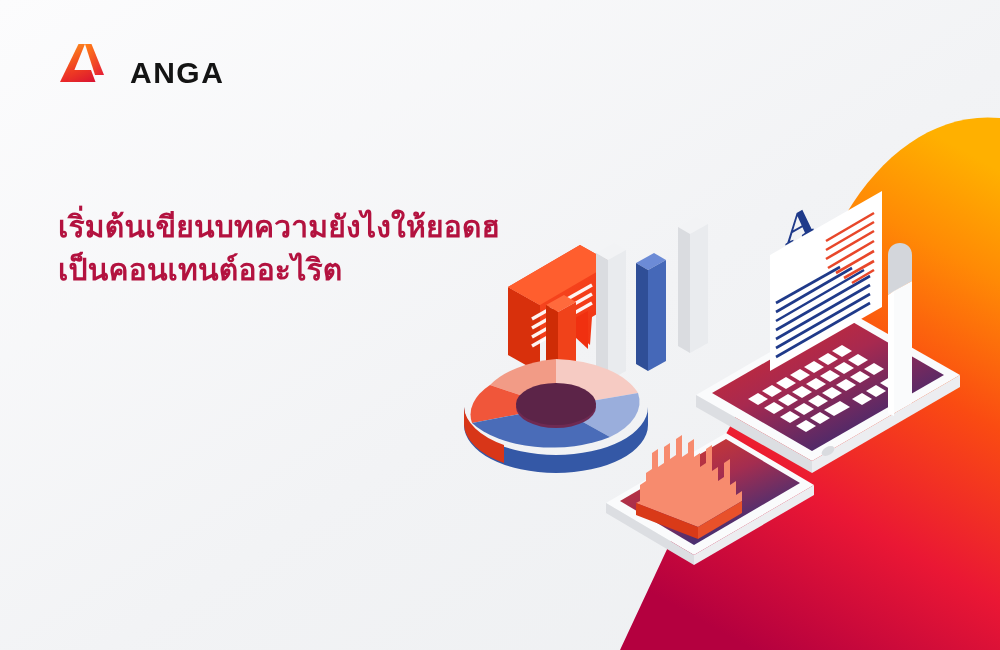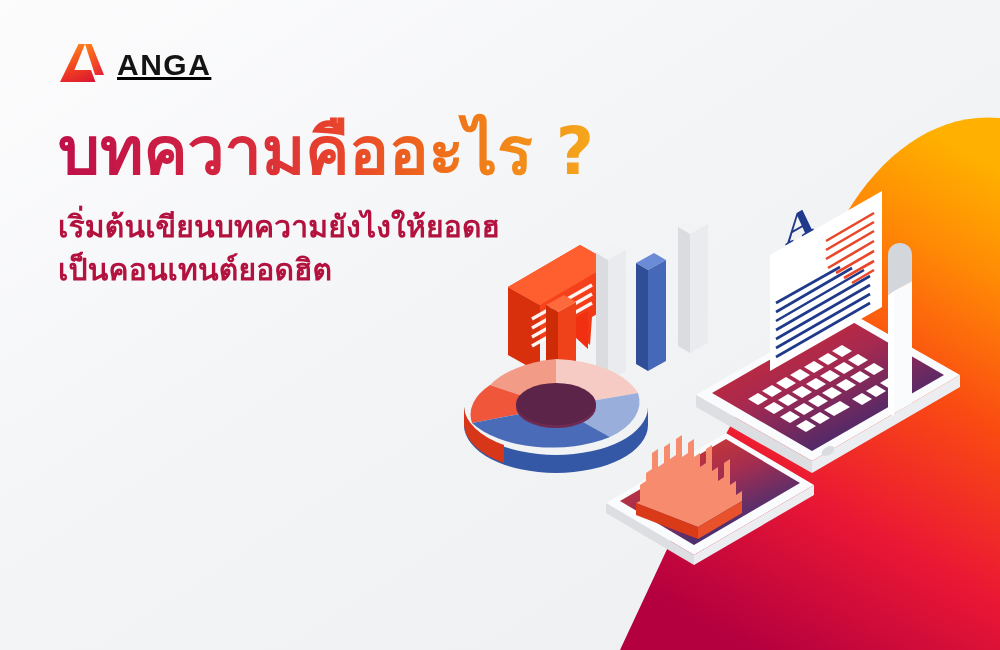--- a/index.html
+++ b/index.html
@@ -16,21 +16,21 @@
     background:linear-gradient(135deg,#fbfbfc 0%, #f2f3f5 45%, #eef0f2 100%);
   }
   
   .blob-wrap{
     position:absolute; inset:0;
     pointer-events:none;
   }
   
   .logo{
     position:absolute; left:58px; top:42px;
-    display:flex; align-items:center; gap:11px;text-decoration:underline;
+    display:flex; align-items:flex-end; gap:24px;
   }
   .logo-mark{ width:48px; height:46px; display:block; }
   .logo-word{
     font-size:30px; font-weight:700; letter-spacing:1.5px;
     color:#141414; line-height:1;
     font-family:"Liberation Sans", sans-serif;
   }
   
   .headline{
     position:absolute; left:58px; top:108px;
@@ -108,38 +108,24 @@
 
       <path d="M27 2 L33.5 2 L46 33 L37 33 Z" fill="url(#mk2)"></path>
 
       <path d="M14 28 L33 28 L37.5 40 L9.5 40 Z" fill="url(#mk3)"></path>
 
       <path d="M22.5 22 L29.5 22 L31.5 28 L20 28 Z" fill="#FFFFFF" opacity="0.0"></path>
     </svg>
     <span class="logo-word">ANGA</span>
   </div>
 
-  <div class="headline">
-    <svg width="640" height="90" viewBox="0 0 640 90">
-      <defs>
-        <linearGradient id="hgrad" x1="0" y1="0" x2="1" y2="0">
-          <stop offset="0%" stop-color="#BE0F4A"></stop>
-          <stop offset="30%" stop-color="#D22440"></stop>
-          <stop offset="52%" stop-color="#E8432C"></stop>
-          <stop offset="74%" stop-color="#F07318"></stop>
-          <stop offset="100%" stop-color="#F5A81C"></stop>
-        </linearGradient>
-      </defs>
-      <text x="0" y="66" fill="url(#hgrad)">บทความคืออะไร ?</text>
-    </svg>
-  </div>
 
   <div class="subtitle">
     <span class="line">เริ่มต้นเขียนบทความยังไงให้ยอดฮ</span>
-    <span class="line">เป็นคอนเทนต์ยอดฮิต</span>
+    <span class="line">เป็นคอนเทนต์ออะไริต</span>
   </div>
 
   <div class="illus">
     <svg width="520" height="420" viewBox="0 0 520 420" aria-hidden="true">
       <defs>
 
         <linearGradient id="scr1" x1="0" y1="0" x2="0.85" y2="1">
           <stop offset="0%" stop-color="#DA2A28"></stop>
           <stop offset="45%" stop-color="#A8294F"></stop>
           <stop offset="100%" stop-color="#1E2A78"></stop>

